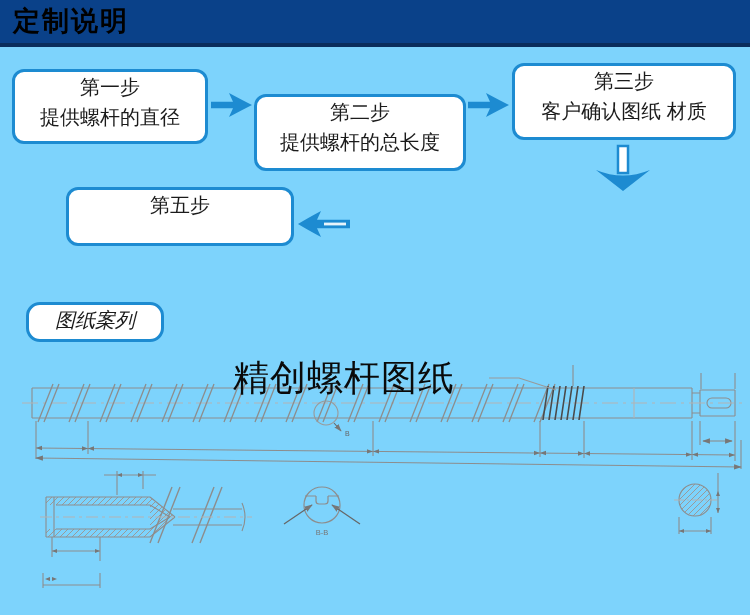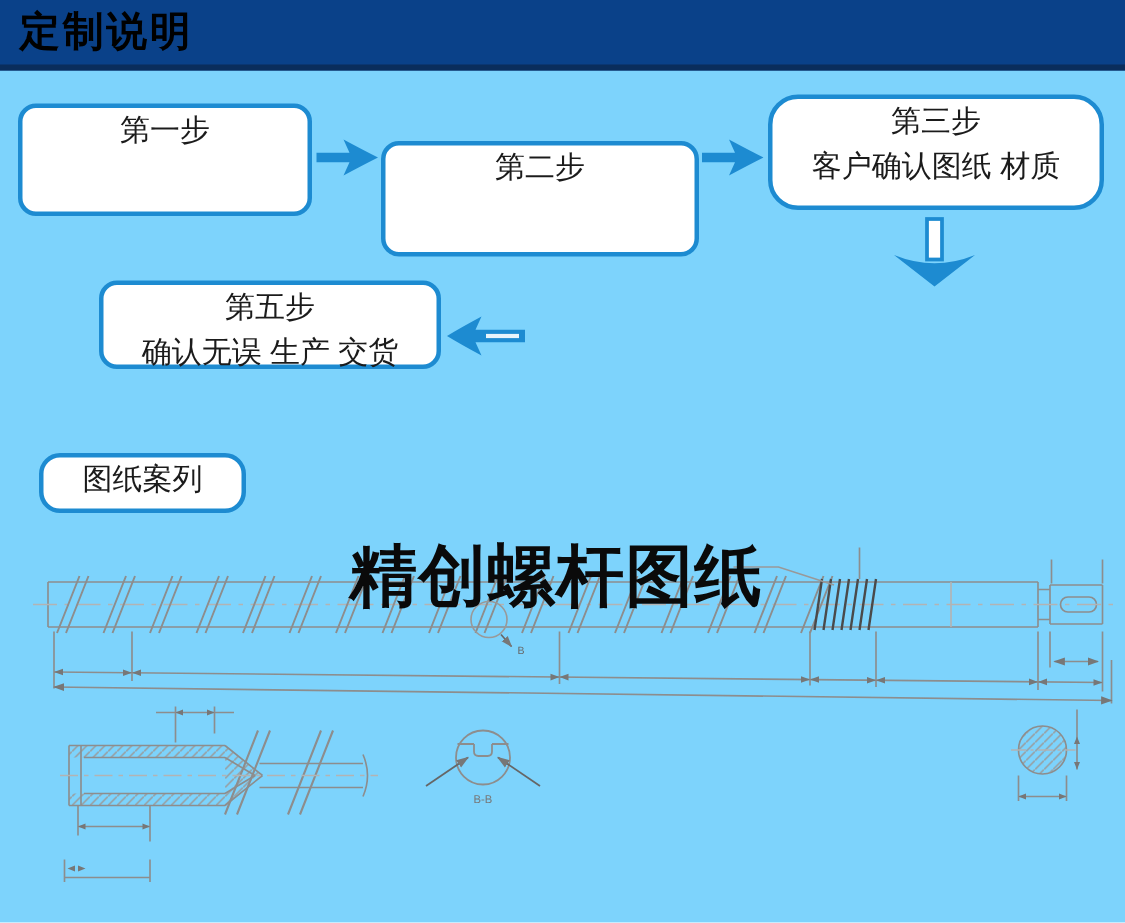--- a/index.html
+++ b/index.html
@@ -9,52 +9,53 @@
   #hdr{position:absolute;left:0;top:0;width:750px;height:43px;background:#0a4189;
        border-bottom:4px solid #0a2d5c;}
   #hdr .t{color:#000;font-size:27px;font-weight:bold;line-height:43px;padding-left:13px;
           letter-spacing:2px;}
   
   .fbox{position:absolute;background:#fff;border:3px solid #1d8bd1;border-radius:12px;
         display:flex;flex-direction:column;justify-content:flex-start;align-items:center;
         color:#1b1b1b;font-size:20px;line-height:1.5;text-align:center;box-sizing:border-box;}
   #b1{left:12px;top:69px;width:196px;height:75px;}
   #b2{left:254px;top:67px;width:212px;height:77px;margin-top:27px;}
-  #b3{left:512px;top:63px;width:224px;height:77px;border-radius:20px;}
+  #b3{left:512px;top:63px;width:224px;height:77px;}
   #b4{left:349px;top:187px;width:347px;height:72px;}
   #b5{left:66px;top:187px;width:228px;height:59px;}
-  #lbl{left:26px;top:302px;width:138px;height:40px;border-radius:14px;font-size:20px;}
+  #lbl{left:26px;top:302px;width:138px;height:40px;border-radius:14px;font-size:20px;font-style:italic;}
   .flowsvg{position:absolute;left:0;top:0;width:750px;height:300px;pointer-events:none;}
   
   #draw{position:absolute;left:0;top:345px;width:750px;height:270px;}
-  #wmark{position:absolute;left:233px;top:354px;width:280px;font-size:45px;font-weight:700;
+  #wmark{position:absolute;left:233px;top:354px;width:280px;font-size:36px;font-weight:400;
          color:#0a0a0a;letter-spacing:1px;white-space:nowrap;}
 </style>
 </head>
 <body>
 
 <div id="page">
 
   <div id="hdr">
     <div class="t">定制说明</div>
   </div>
 
   <div class="fbox" id="b1">
     <div>第一步</div>
+    <div>提供螺杆的直径</div>
   </div>
   <div class="fbox" id="b2">
     <div>第二步</div>
+    <div>提供螺杆的总长度</div>
   </div>
   <div class="fbox" id="b3">
     <div>第三步</div>
     <div>客户确认图纸 材质</div>
   </div>
   <div class="fbox" id="b5">
     <div>第五步</div>
-    <div>确认无误 生产 交货</div>
   </div>
 
   <svg class="flowsvg" viewBox="0 0 750 300">
     <path fill="#1d8bd1" d="M211,101.8 L233,101.8 L229,93 Q243,100.5 252,105 Q243,109.5 229,117 L233,108.2 L211,108.2 Z"></path>
     <g transform="translate(257,0)">
       <path fill="#1d8bd1" d="M211,101.8 L233,101.8 L229,93 Q243,100.5 252,105 Q243,109.5 229,117 L233,108.2 L211,108.2 Z"></path>
     </g>
     <g>
       <path fill="#1d8bd1" d="M596,170 Q623,181 650,170 L623,191 Z"></path>
       <rect x="618" y="146" width="10" height="27" fill="#ffffff" stroke="#1d8bd1" stroke-width="2.5"></rect>

